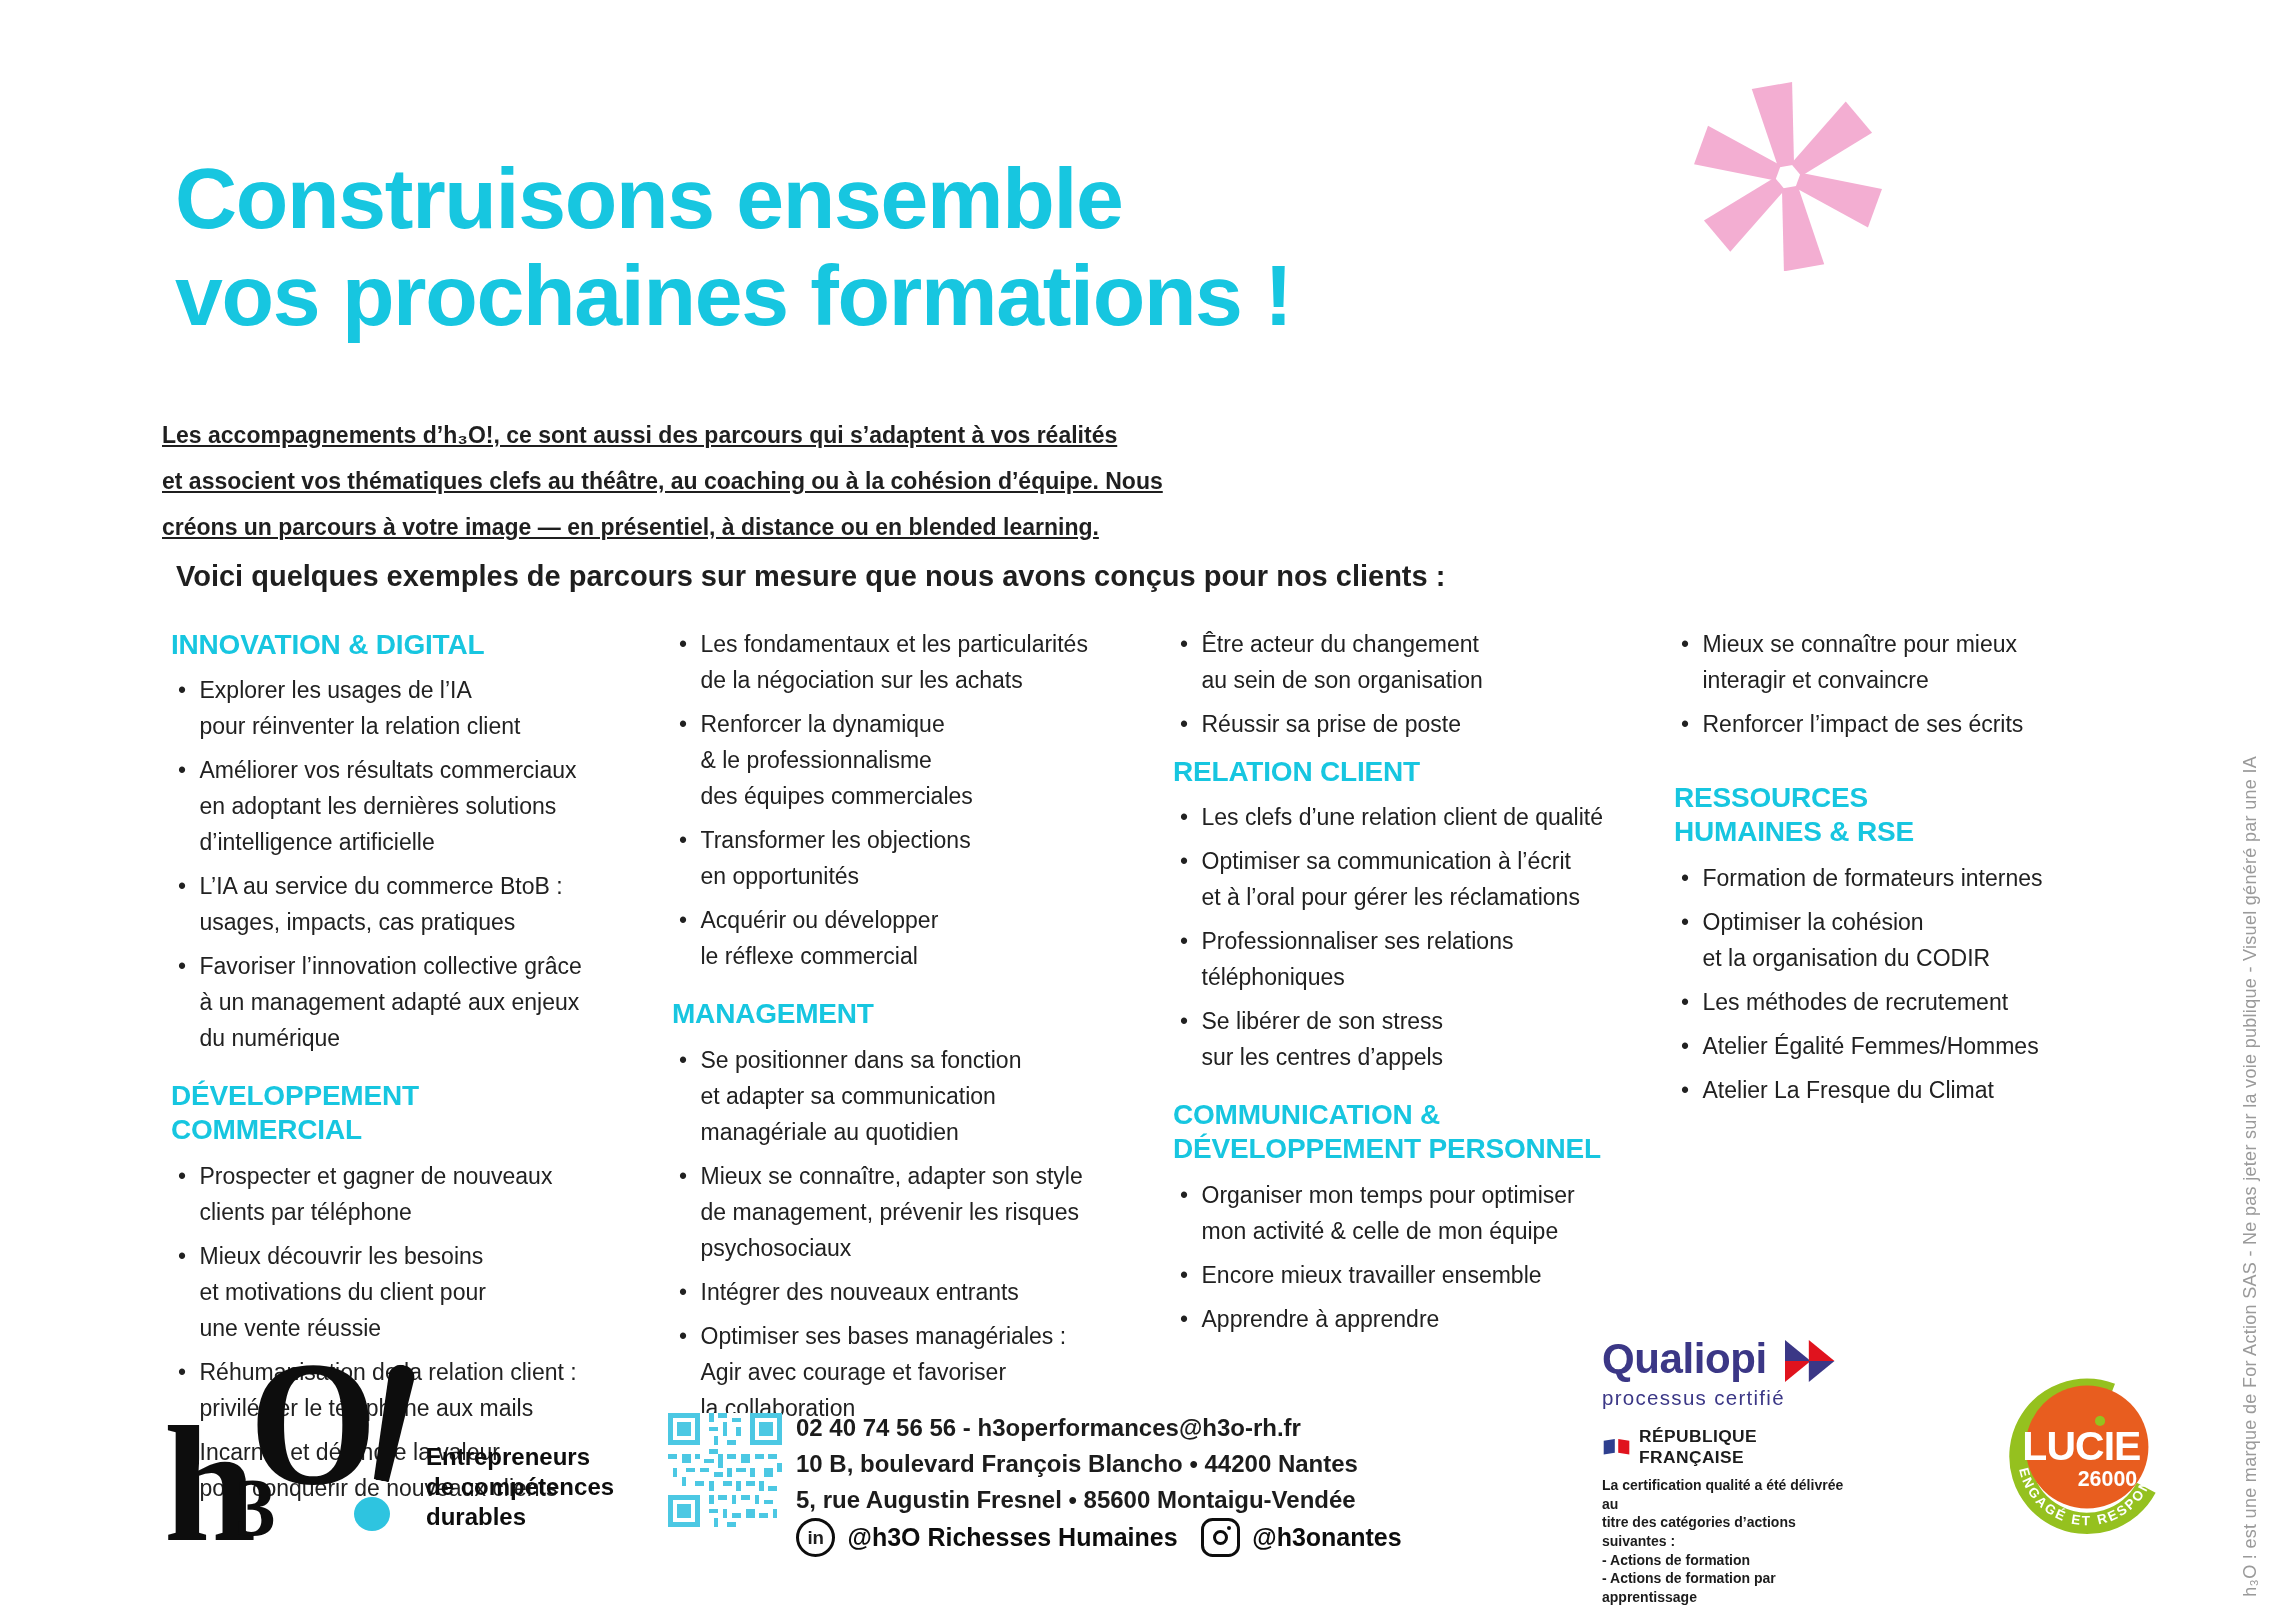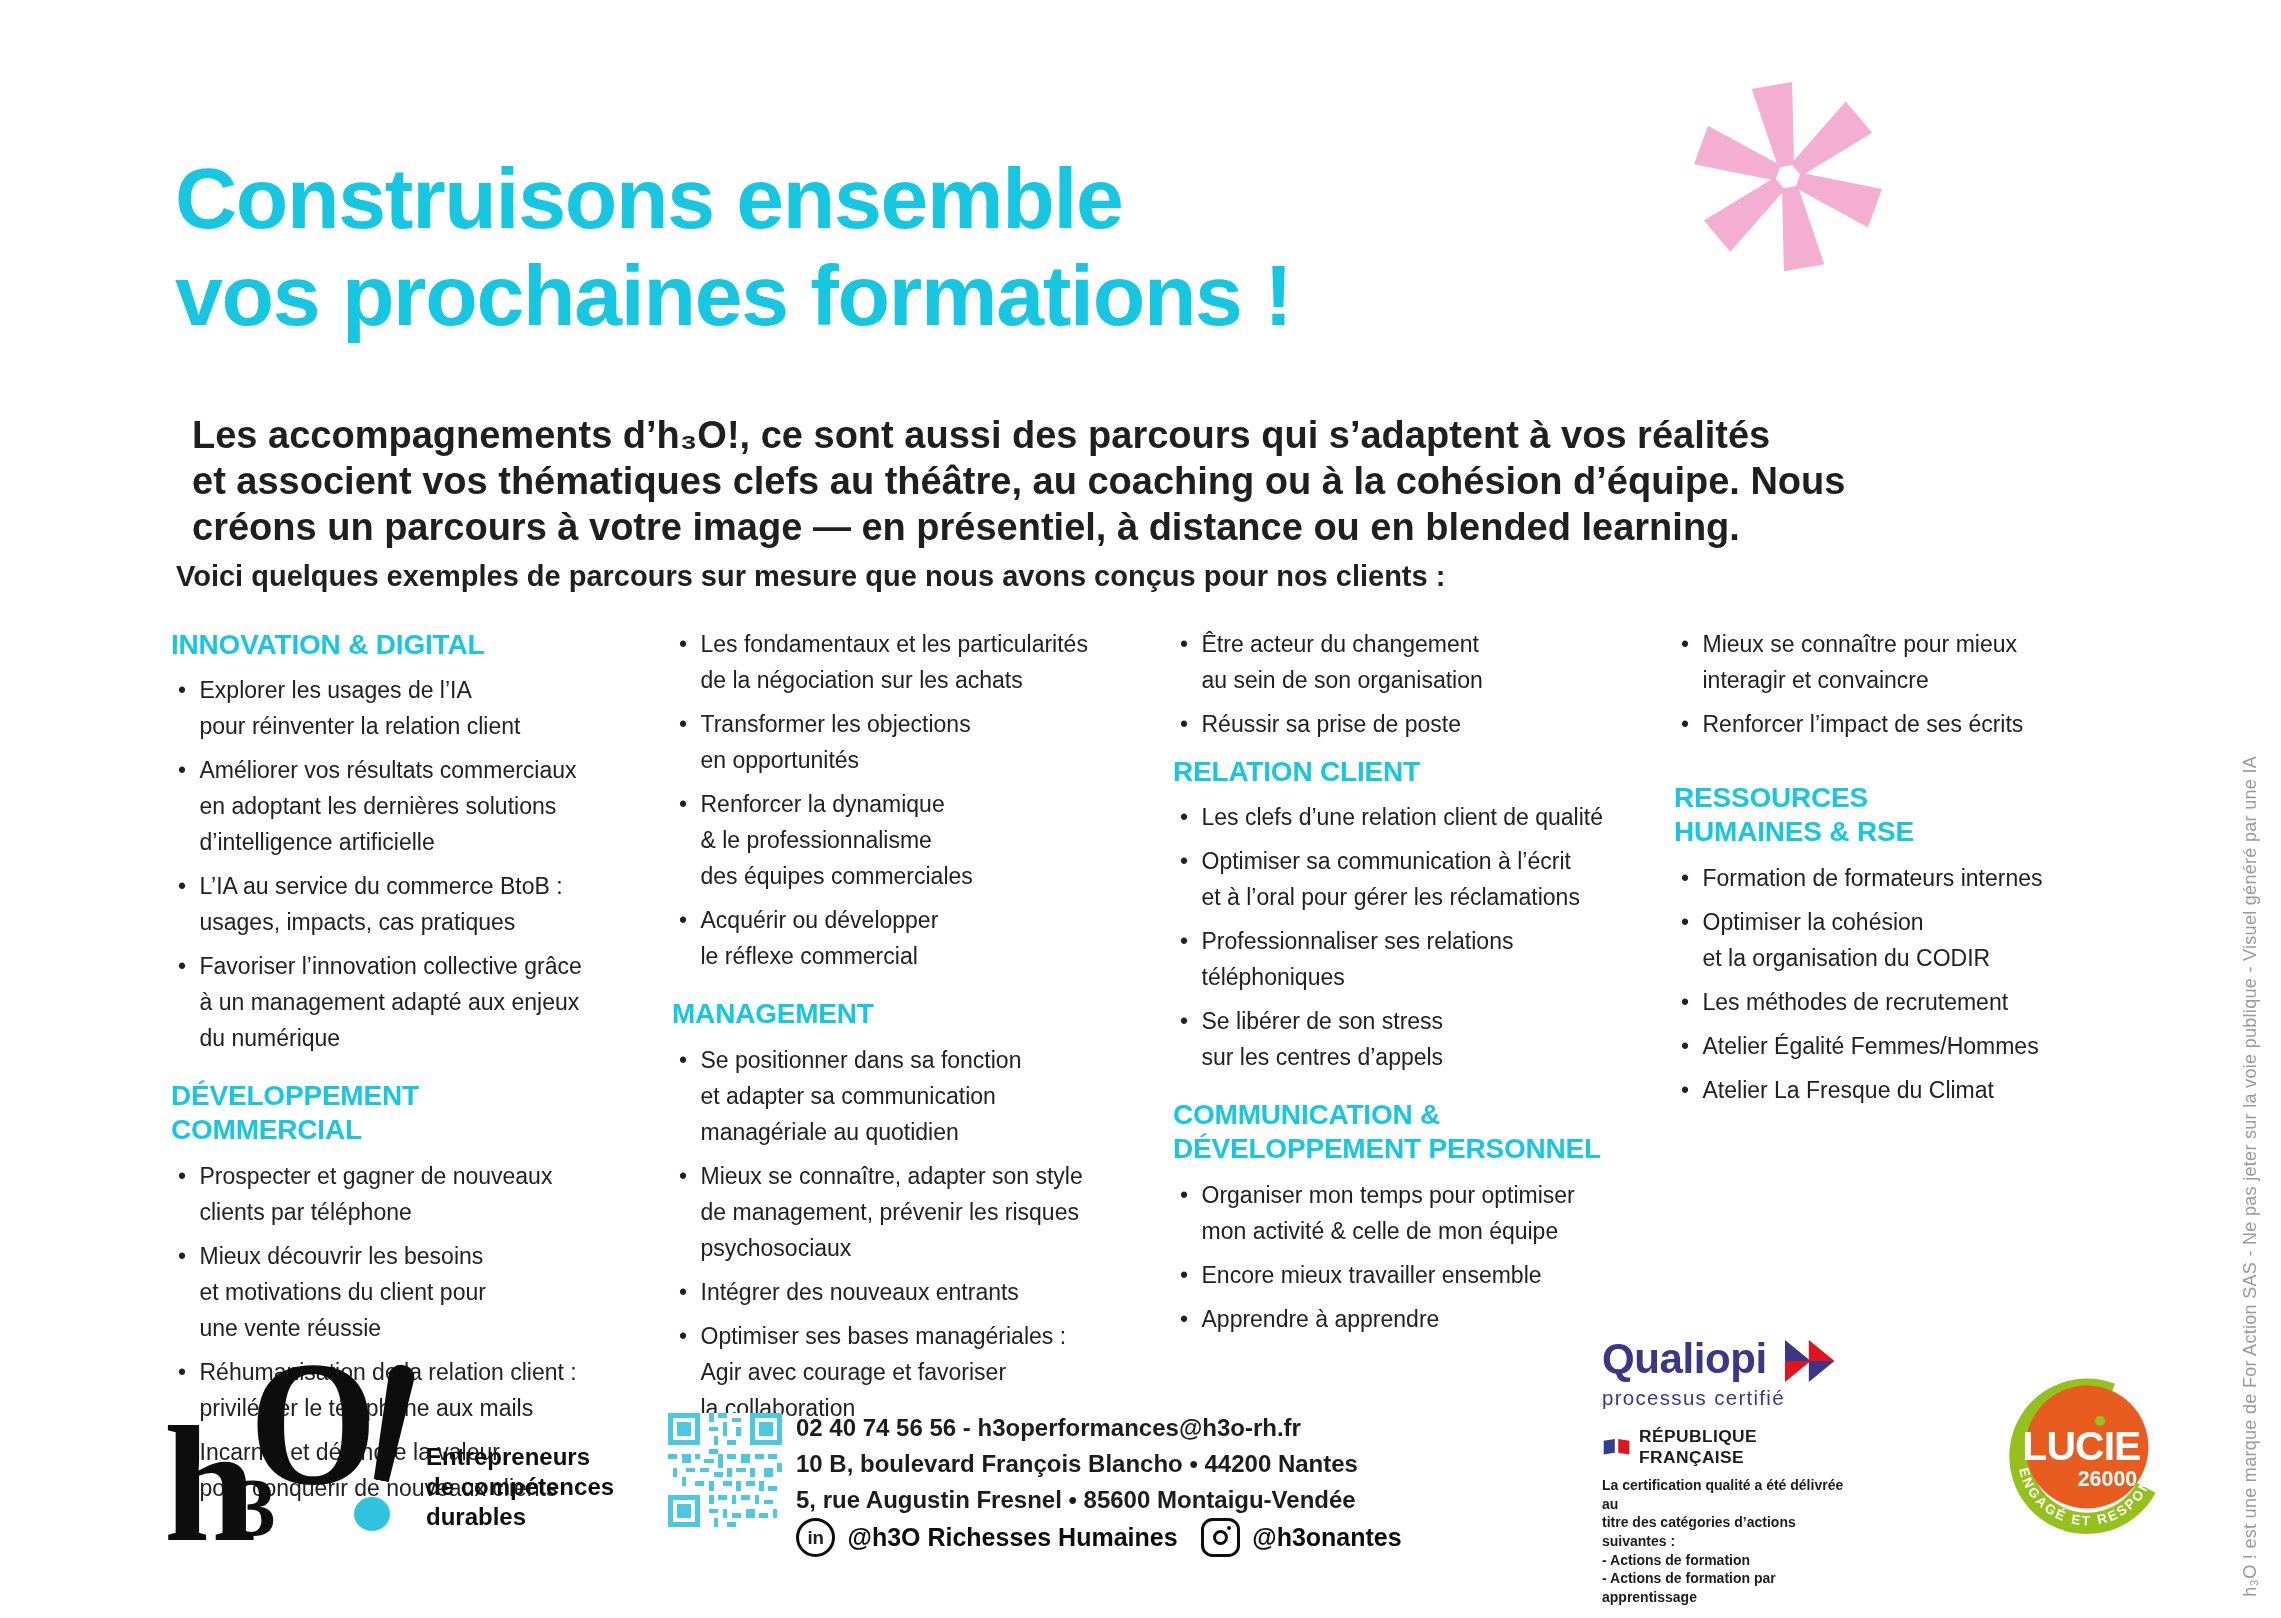--- a/index.html
+++ b/index.html
@@ -20,23 +20,24 @@
     overflow:hidden;margin:0 auto;
   }
   
   .asterisk{position:absolute;left:1691px;top:77px;}
   .title{
     position:absolute;left:175px;top:150px;
     font-size:86px;line-height:97px;font-weight:800;letter-spacing:-1.3px;
     color:var(--cyan);
   }
   .intro{
-    position:absolute;left:192px;top:412px;
-    font-size:38px;line-height:46px;font-weight:700;color:var(--ink);
+    position:absolute;left:162px;top:412px;
+    font-size:23px;line-height:46px;font-weight:700;color:var(--ink);
     white-space:pre-line;
+    text-decoration:underline;
   }
   .lead{
     position:absolute;left:176px;top:560px;
     font-size:29px;font-weight:700;color:var(--ink);
   }
   
   .cols{
     position:absolute;left:171px;top:626px;
     display:grid;grid-template-columns:repeat(4,446px);column-gap:55px;
   }
@@ -148,25 +149,25 @@
 privilégier le téléphone aux mails</div>
         <div class="it">Incarner et défendre la valeur
 pour conquérir de nouveaux clients</div>
       </div>
     </div>
 
     <div class="col">
       <div class="blk">
         <div class="it">Les fondamentaux et les particularités
 de la négociation sur les achats</div>
-        <div class="it">Transformer les objections
-en opportunités</div>
         <div class="it">Renforcer la dynamique
 &amp; le professionnalisme
 des équipes commerciales</div>
+        <div class="it">Transformer les objections
+en opportunités</div>
         <div class="it">Acquérir ou développer
 le réflexe commercial</div>
       </div>
       <div class="blk">
         <div class="hd">MANAGEMENT</div>
         <div class="it">Se positionner dans sa fonction
 et adapter sa communication
 managériale au quotidien</div>
         <div class="it">Mieux se connaître, adapter son style
 de management, prévenir les risques

